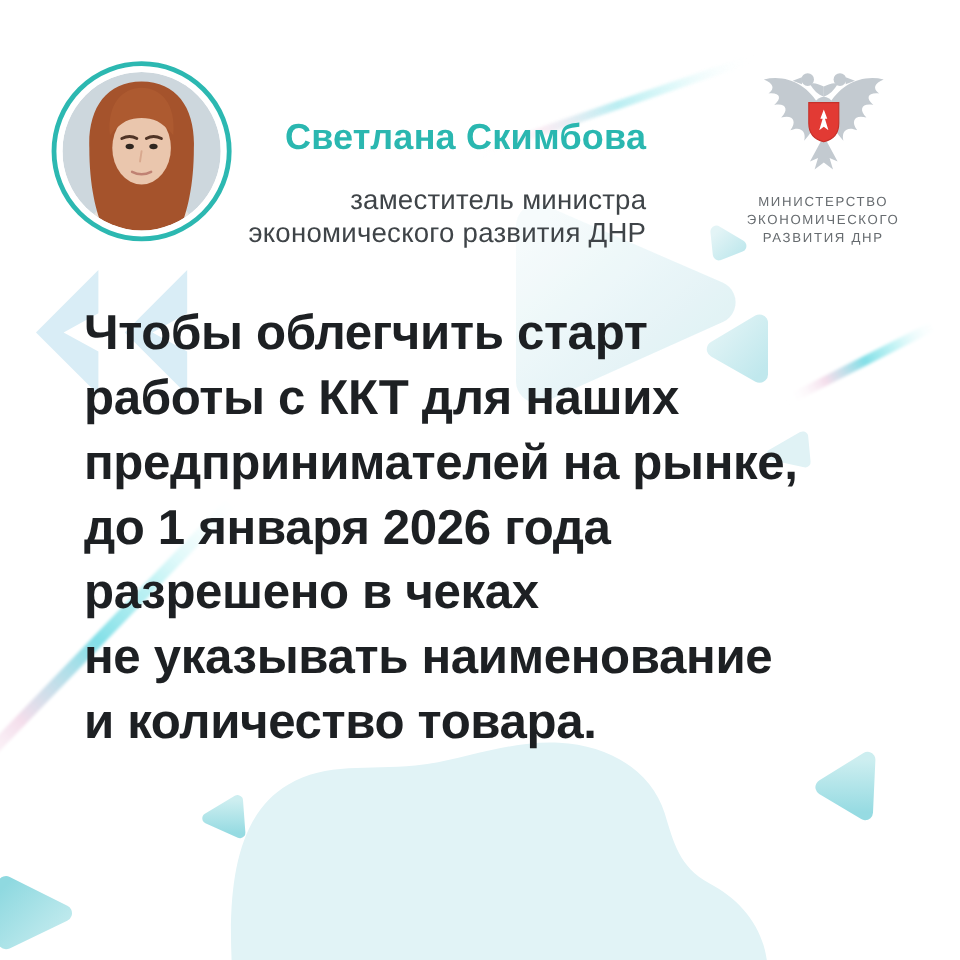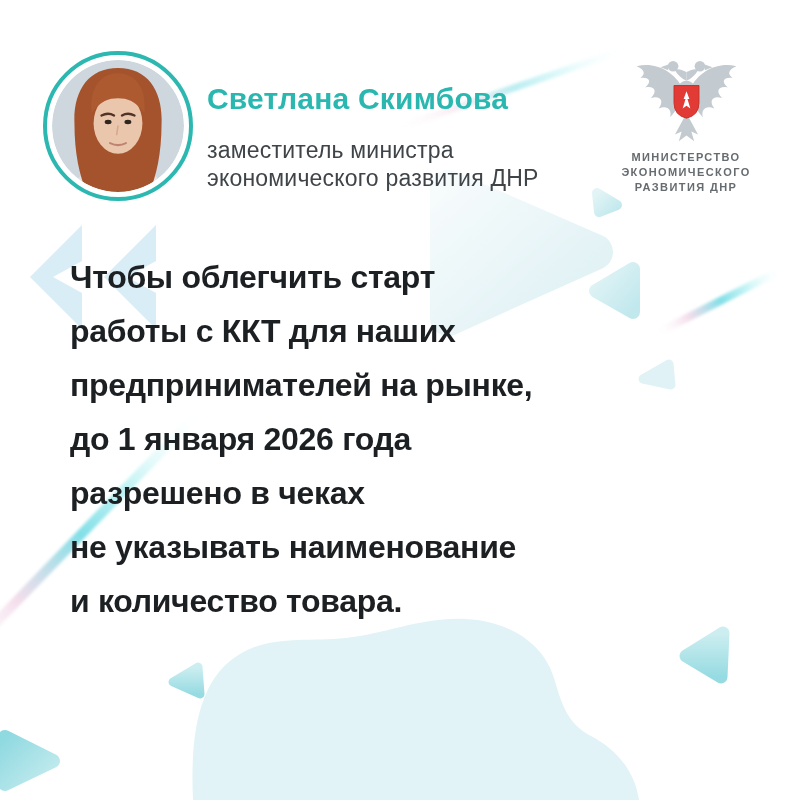--- a/index.html
+++ b/index.html
@@ -2,29 +2,29 @@
 <html><head>
 <meta charset="utf-8">
 <style>
   html,body{margin:0;padding:0;background:#ffffff;}
   body{width:800px;height:800px;font-family:"Liberation Sans",sans-serif;}
   .card{position:relative;width:800px;height:800px;background:#ffffff;overflow:hidden;}
   .decor{position:absolute;left:0;top:0;z-index:0;}
   .avatar{position:absolute;left:43px;top:51px;width:132px;height:132px;
           border:4px solid #2cb8b1;border-radius:50%;padding:5px;background:#ffffff;z-index:1;}
   .avatar svg{display:block;border-radius:50%;}
-  .person{position:absolute;left:207px;top:82px;z-index:1;}
+  .person{position:absolute;left:207px;top:98px;z-index:1;text-align:right;}
   .person-name{font-size:30px;font-weight:700;color:#2ab7b0;letter-spacing:.2px;line-height:34px;}
   .person-role{margin-top:20px;font-size:23px;color:#3f4448;line-height:28px;white-space:pre-line;letter-spacing:.2px;}
   .ministry{position:absolute;left:598px;top:50px;width:176px;text-align:center;z-index:1;}
   .ministry svg{display:block;margin:0 auto;}
-  .ministry-label{margin-top:4px;font-size:11px;line-height:15px;letter-spacing:1.4px;
-                  color:#666b6f;white-space:pre-line;font-weight:700;}
+  .ministry-label{margin-top:16px;font-size:11px;line-height:15px;letter-spacing:1.4px;
+                  color:#666b6f;white-space:pre-line;font-weight:400;}
   .quote{position:absolute;left:70px;top:250px;width:690px;z-index:1;
-         font-size:32px;line-height:54px;font-weight:700;color:#1d2023;
+         font-size:41px;line-height:54px;font-weight:700;color:#1d2023;
          letter-spacing:-.3px;white-space:pre-line;}
 </style>
 </head>
 <body>
 
 <div class="card">
 
   <svg class="decor" width="800" height="800" viewBox="0 0 800 800">
     <defs>
       <linearGradient id="gTriLight" x1="0" y1="0" x2="1" y2="1">

